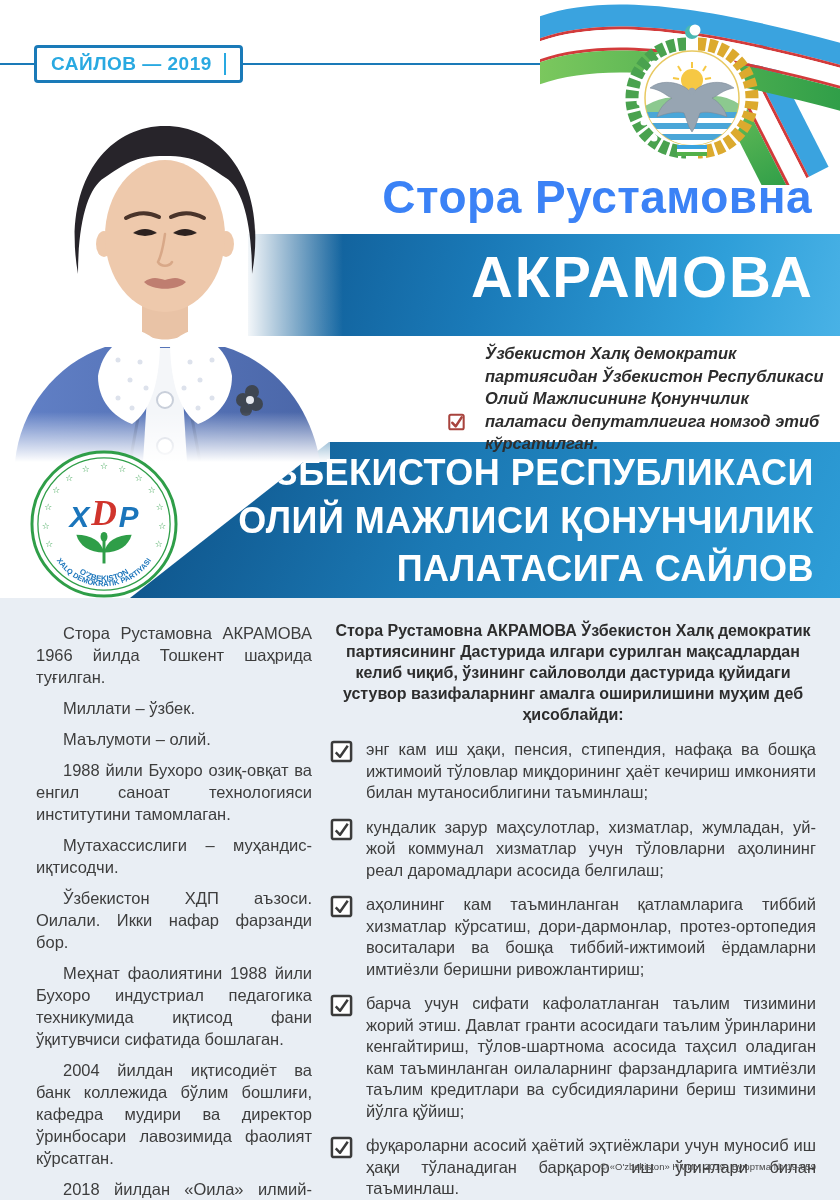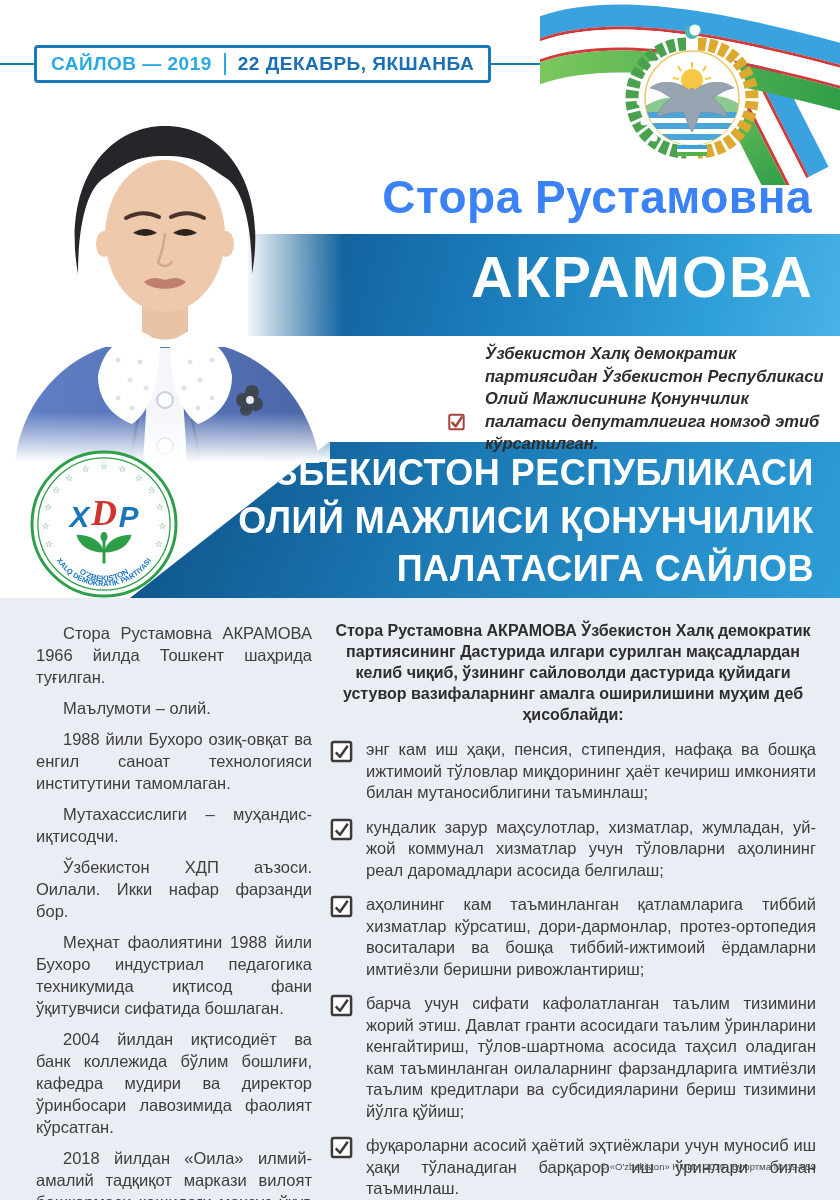--- a/index.html
+++ b/index.html
@@ -60,21 +60,20 @@
 </head>
 <body>
 
 <div class="page">
 
   <div class="top-rule"></div>
 
   <div class="badge">
     <span class="el">САЙЛОВ — 2019</span>
     <span class="div"></span>
-    <span class="dt">22 ДЕКАБРЬ, ЯКШАНБА</span>
   </div>
 
   <svg class="ribbon" viewBox="0 0 300 185" aria-hidden="true">
     <defs>
       <linearGradient id="grn" x1="0" y1="0" x2="1" y2="0">
         <stop offset="0" stop-color="#7cc85e"></stop>
           <stop offset="1" stop-color="#2f9e48"></stop>
       </linearGradient>
       <clipPath id="innerDisc">
           <circle cx="0" cy="0" r="47"></circle>
@@ -254,20 +253,21 @@
     </text>
     <text font-size="7.5" font-weight="bold" fill="#1b75bb">
       <textPath href="#arcOuter" startOffset="50%" text-anchor="middle">XALQ DEMOKRATIK PARTIYASI</textPath>
     </text>
   </svg>
 
   <div class="body-section">
 
     <div class="col-left">
       <p>Стора Рустамовна АКРАМОВА 1966 йилда Тошкент шаҳрида туғилган.</p>
+      <p>Миллати – ўзбек.</p>
       <p>Маълумоти – олий.</p>
       <p>1988 йили Бухоро озиқ-овқат ва енгил саноат технологияси институтини тамомлаган.</p>
       <p>Мутахассислиги – муҳандис-иқтисодчи.</p>
       <p>Ўзбекистон ХДП аъзоси. Оилали. Икки нафар фарзанди бор.</p>
       <p>Меҳнат фаолиятини 1988 йили Бухоро индустриал педагогика техникумида иқтисод фани ўқитувчиси сифатида бошлаган.</p>
       <p>2004 йилдан иқтисодиёт ва банк коллежида бўлим бошлиғи, кафедра мудири ва директор ўринбосари лавозимида фаолият кўрсатган.</p>
       <p>2018 йилдан «Оила» илмий-амалий тадқиқот маркази вилоят бошқармаси қошидаги махсус ўқув курси раҳбари лавозимида ишлаб келмоқда.</p>
     </div>
 
     <div class="col-right">

